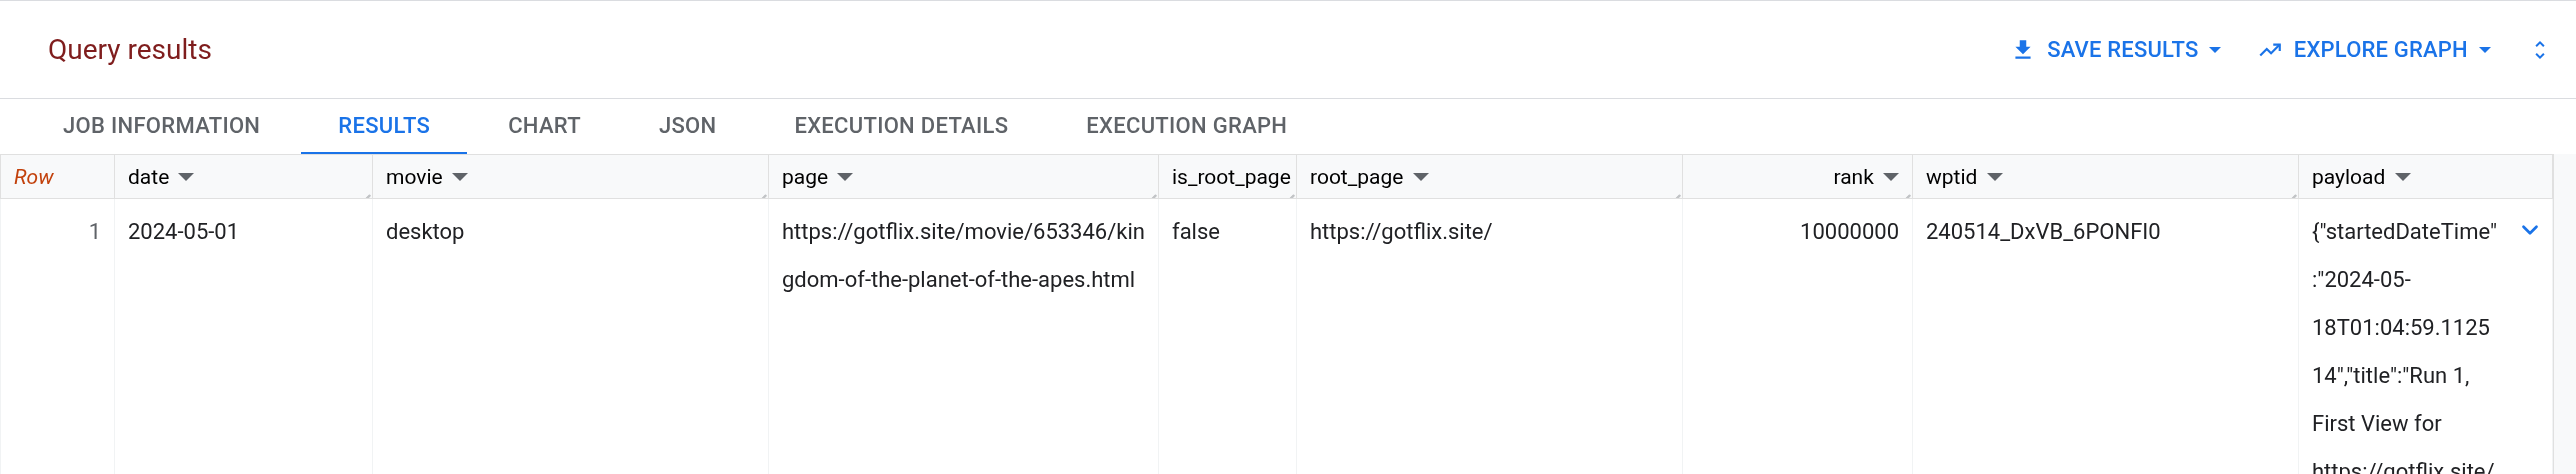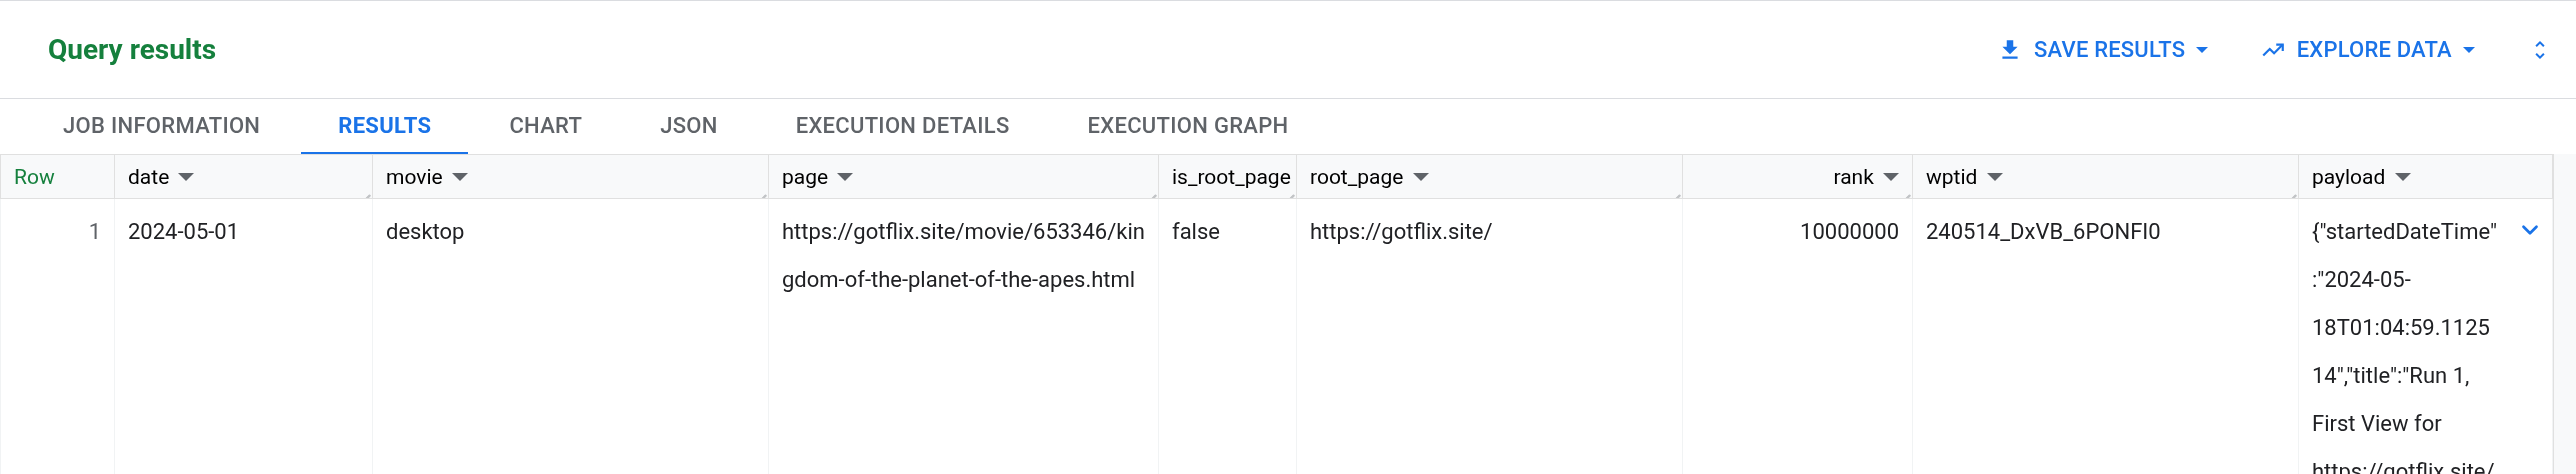--- a/index.html
+++ b/index.html
@@ -24,27 +24,27 @@
   .titlebar {
     display: flex;
     align-items: center;
     justify-content: space-between;
     padding: 0 18.4px 0 48px;
     height: 98px;
     border-bottom: 0.9px solid #dadce0;
   }
   .title {
     font-size: 28px;
-    font-weight: 700;
-    color: #15803d;
+    font-weight: 400;
+    color: #7f1d1d;
   }
   .title-actions {
     display: flex;
     align-items: center;
-    gap: 44px;
+    gap: 28px;
   }
   .action-btn {
     display: flex;
     align-items: center;
     gap: 11px;
     color: #1a73e8;
     font-size: 22px;
     font-weight: 500;
     letter-spacing: 0.2px;
     cursor: pointer;
@@ -74,21 +74,20 @@
     font-size: 22px;
     font-weight: 500;
     letter-spacing: 0.3px;
     color: #5f6368;
     cursor: pointer;
     border-bottom: 2.8px solid transparent;
   }
   .tab.active {
     color: #1a73e8;
     border-bottom-color: #1a73e8;
-    font-weight: bold;
   }
   .grid-wrap {
     display: flex;
     flex: 1;
     min-height: 0;
   }
   .grid {
     flex: 1;
     overflow: hidden;
   }
@@ -147,21 +146,22 @@
     content: "";
     position: absolute;
     right: 0; bottom: 0;
     width: 7.4px; height: 1.8px;
     background: #5f6368;
     transform: rotate(-45deg);
     transform-origin: right bottom;
   }
   th.rowhdr {
     width: 114px;
-    color: #15803d;
+    color: #c2410c;
+    font-style: italic;
   }
   tbody td {
     vertical-align: top;
     font-size: 22px;
     line-height: 48px;
     padding: 9.2px 13px 9.2px 13px;
     border: 0.9px solid #f1f3f4;
     color: #202124;
     overflow: hidden;
     word-wrap: break-word;
@@ -213,21 +213,21 @@
             <path d="M5 20h14v-2H5v2zM19 9h-4V3H9v6H5l7 7 7-7z"></path>
           </svg>
         <span>SAVE RESULTS</span>
         <span class="small-caret"></span>
       </div>
       <div class="action-btn">
         <svg width="26" height="26" viewBox="0 0 24 24" fill="none" stroke="#1a73e8" stroke-width="2">
             <polyline points="3,17 9,11 13,15 21,7"></polyline>
             <polyline points="15,7 21,7 21,13"></polyline>
           </svg>
-        <span>EXPLORE DATA</span>
+        <span>EXPLORE GRAPH</span>
         <span class="small-caret"></span>
       </div>
       <div class="expand-btn">
         <svg width="24" height="24" viewBox="0 0 24 24" fill="#1a73e8">
             <path d="M12 5.83 15.17 9l1.41-1.41L12 3 7.41 7.59 8.83 9 12 5.83zm0 12.34L8.83 15l-1.41 1.41L12 21l4.59-4.59L15.17 15 12 18.17z"></path>
           </svg>
       </div>
     </div>
   </div>
 

